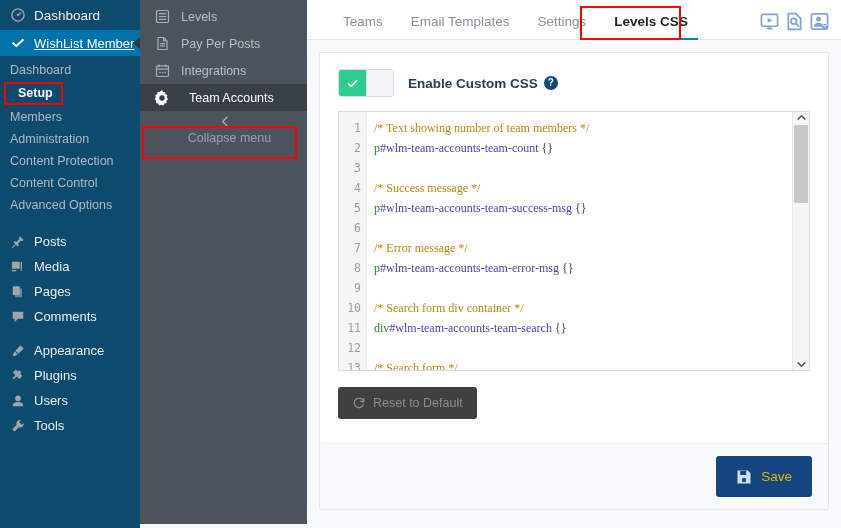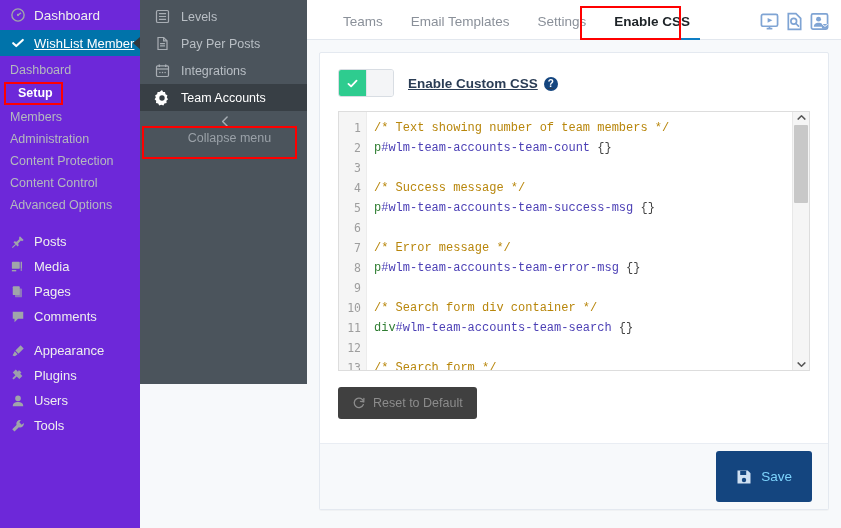--- a/index.html
+++ b/index.html
@@ -7,21 +7,21 @@
     width: 841px; height: 528px;
     font-family: "Liberation Sans", sans-serif;
     overflow: hidden;
     background: #f7f9fb;
   }
   #app { position: relative; width: 841px; height: 528px; display: flex; }
 
   
   .wp-sidebar {
     width: 140px; height: 528px;
-    background: #6d28d9;
+    background: #0c4a6e;
     color: #b4b9be;
     flex: 0 0 140px;
     position: relative;
     overflow: hidden;
   }
   .wp-item {
     display: flex; align-items: center;
     height: 25px; padding: 0 8px;
     font-size: 13px; color: #eee;
     white-space: nowrap;
@@ -57,40 +57,40 @@
     display: inline-block;
     margin: 1px 0 1px 4px;
     padding: 2px 8px 3px 12px;
     border: 2px solid #ff0000;
   }
   .wp-gap { height: 9px; }
 
   
   .wp-flyout {
     width: 167px; flex: 0 0 167px;
-    height: 384px;
+    height: 524px;
     background: #4b545c;
     position: relative;
     overflow: hidden;
     padding-top: 3px;
   }
   .fly-item {
     display: flex; align-items: center;
     height: 27px; padding-left: 12px;
     color: #b9bfc5; font-size: 12.5px;
     white-space: nowrap;
   }
   .fly-item .ico {
     width: 20px; flex: 0 0 20px;
     display: flex; align-items: center; justify-content: center;
     margin-right: 9px;
     color: #a8aeb4;
   }
   .fly-item.active {
-    background: #383f45; color: #fff;
+    background: #383f45; color: #fff; gap: 8px;
   }
   .fly-item.active .ico { color: #fff; }
   .fly-highlight {
     position: absolute;
     left: 2px; top: 126px;
     width: 155px; height: 33px;
     border: 2px solid #ff0000;
     pointer-events: none;
   }
   .fly-collapse { color: #9aa1a8; flex-direction: column; }
@@ -175,21 +175,21 @@
     color: #fff; font-size: 14px;
   }
   .toggle .knob {
     flex: 1 1 50%;
     background: #f4f5f7;
     border-left: 1px solid #e2e5ea;
   }
   .toggle-label {
     margin-left: 14px;
     font-size: 13.5px; color: #2b3d55; font-weight: bold;
-    display: flex; align-items: flex-end; gap: 6px; text-decoration: underline;
+    display: flex; align-items: center; gap: 6px;
   }
   .help-icon {
     width: 14px; height: 14px; border-radius: 50%;
     background: #14457f; color: #fff;
     font-size: 10px; font-weight: bold;
     display: flex; align-items: center; justify-content: center;
     line-height: 1;
   }
 
   
@@ -210,21 +210,21 @@
   }
   .gutter div {
     font-family: "DejaVu Sans Mono", monospace;
     font-size: 11.5px; line-height: 20px;
     color: #9e9e9e;
     padding-right: 5px;
   }
   .code {
     flex: 1 1 auto;
     padding: 6px 0 0 7px;
-    font-family: Liberation Mono, monospace;
+    font-family: Liberation Serif, serif;
     font-size: 12px;
     line-height: 20px;
     overflow: hidden;
     white-space: pre;
   }
   .code .ln { height: 20px; }
   .tok-comment { color: #b8860b; }
   .tok-tag { color: #2f7d32; }
   .tok-id { color: #4b3fb5; }
   .tok-brace { color: #444; }
@@ -252,23 +252,23 @@
     color: #8c8c8c;
     border: none; border-radius: 3px;
     padding: 9px 14px;
     font-size: 12.5px;
     font-family: "Liberation Sans", sans-serif;
   }
   .reset-btn .rico { font-size: 13px; }
 
   .save-btn {
     background: #14457f;
-    color: #7dd3fc;
+    color: #eab308;
     border: none; border-radius: 3px;
-    padding: 0 20px; height: 51px;
+    padding: 0 20px; height: 41px;
     display: inline-flex; align-items: center; gap: 9px;
     font-size: 13.5px;
     font-family: "Liberation Sans", sans-serif;
   }
   .save-ico { width: 16px; height: 16px; display:flex; align-items:center; justify-content:center; }
   svg { display: block; }
 </style>
 </head>
 <body>
 
@@ -450,21 +450,21 @@
 
     <div class="fly-highlight"></div>
   </div>
 
   <div class="main">
 
     <div class="tabbar">
       <div class="tab">Teams</div>
       <div class="tab">Email Templates</div>
       <div class="tab">Settings</div>
-      <div class="tab active">Enable CSS</div>
+      <div class="tab active">Levels CSS</div>
       <div class="tabbar-spacer"></div>
       <div class="tab-icons">
         <span class="tico">
           <svg width="19" height="19" viewBox="0 0 20 20" fill="currentColor">
               <rect x="1.5" y="2.5" width="17" height="12.5" rx="1.6" fill="none" stroke="currentColor" stroke-width="1.8"></rect>
               <path d="M8 6.2 L13 8.7 L8 11.2 Z"></path>
               <path d="M7 17.5 h6" stroke="currentColor" stroke-width="1.8"></path>
               <path d="M10 15 v2.5" stroke="currentColor" stroke-width="1.8"></path>
             </svg>
         </span>

